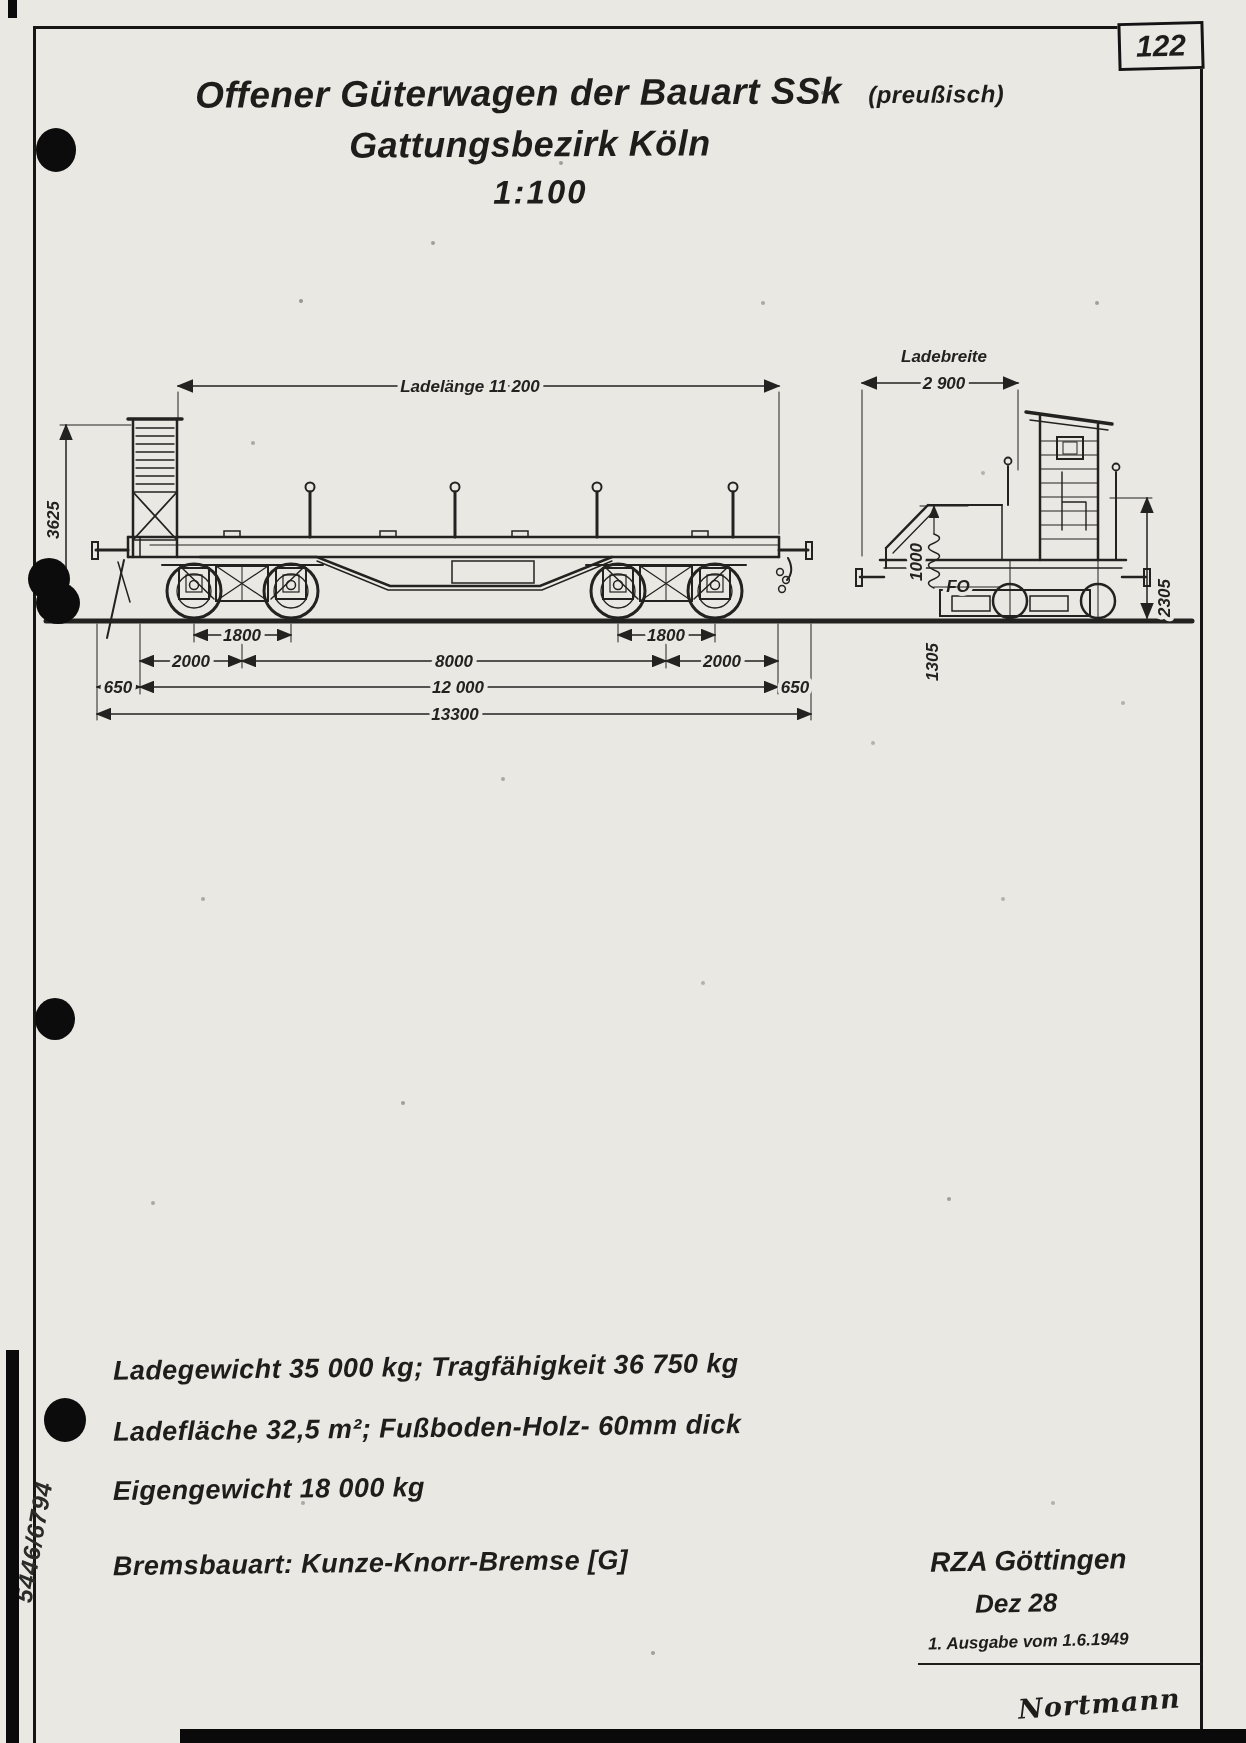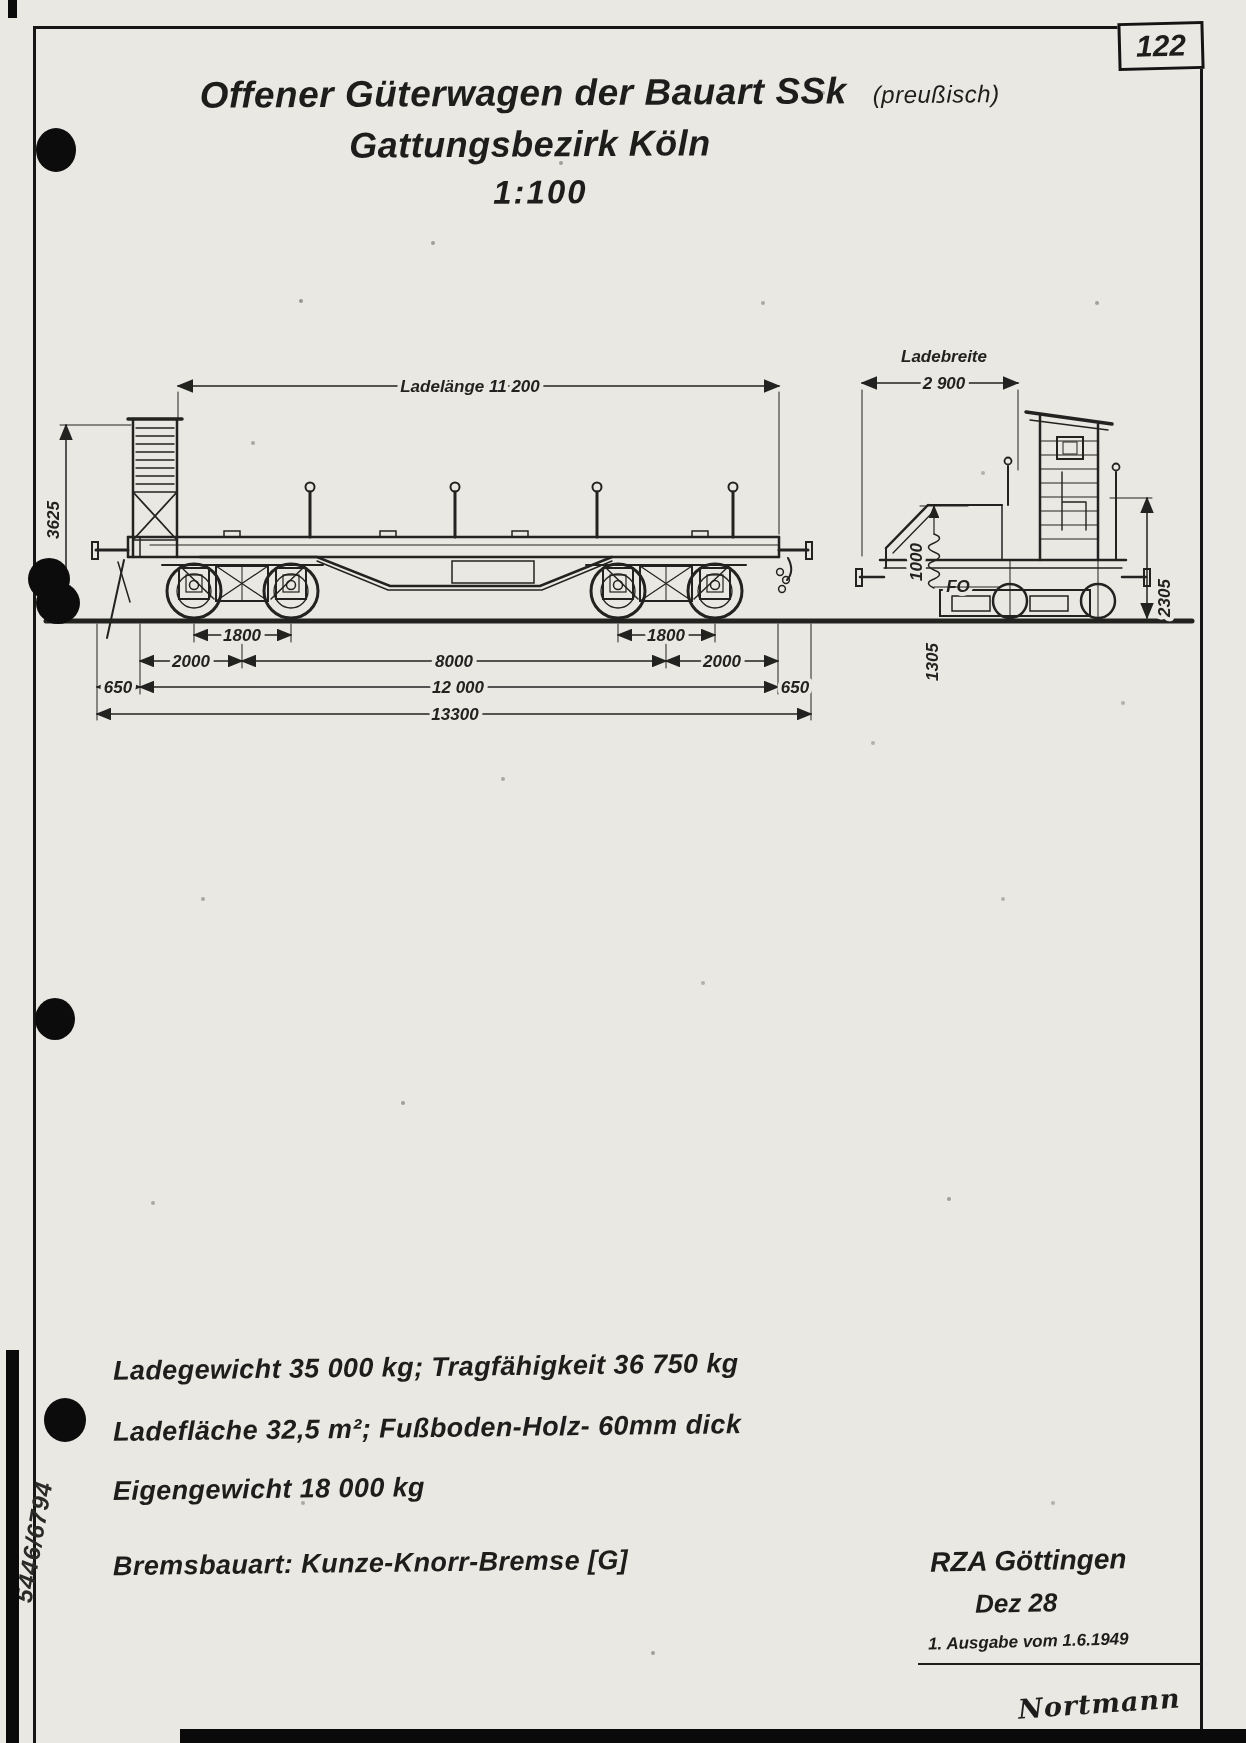--- a/index.html
+++ b/index.html
@@ -13,21 +13,21 @@
   .pagenum-box{
     position:absolute;left:1118px;top:22px;width:80px;height:42px;
     border:3px solid #141414;display:flex;align-items:center;justify-content:center;
     font:italic 700 30px "Liberation Sans",sans-serif;transform:rotate(-1.5deg);
     background:#eae8e3;
   }
   
   .title-block{position:absolute;left:90px;top:72px;width:1020px;text-align:center;
     font-style:italic;font-weight:700;letter-spacing:.5px;transform:rotate(-.4deg);}
   .t1{font-size:37px;white-space:nowrap;}
-  .t1 .suffix{font-size:24px;font-weight:400;margin-left:26px;}
+  .t1 .suffix{font-size:24px;font-weight:700;margin-left:26px;}
   .t2{font-size:36px;margin-top:9px;padding-right:140px;}
   .t3{font-size:33px;margin-top:8px;padding-right:120px;letter-spacing:2px;}
   
   svg.drawing{position:absolute;left:0;top:0;pointer-events:none;}
   .ink{stroke:#222220;fill:none;stroke-linecap:round;}
   .dim{
     font:italic 700 17px "Liberation Sans",sans-serif;
     fill:#222220;text-anchor:middle;
     paint-order:stroke;stroke:#eae8e3;stroke-width:8px;stroke-linejoin:round;
   }

